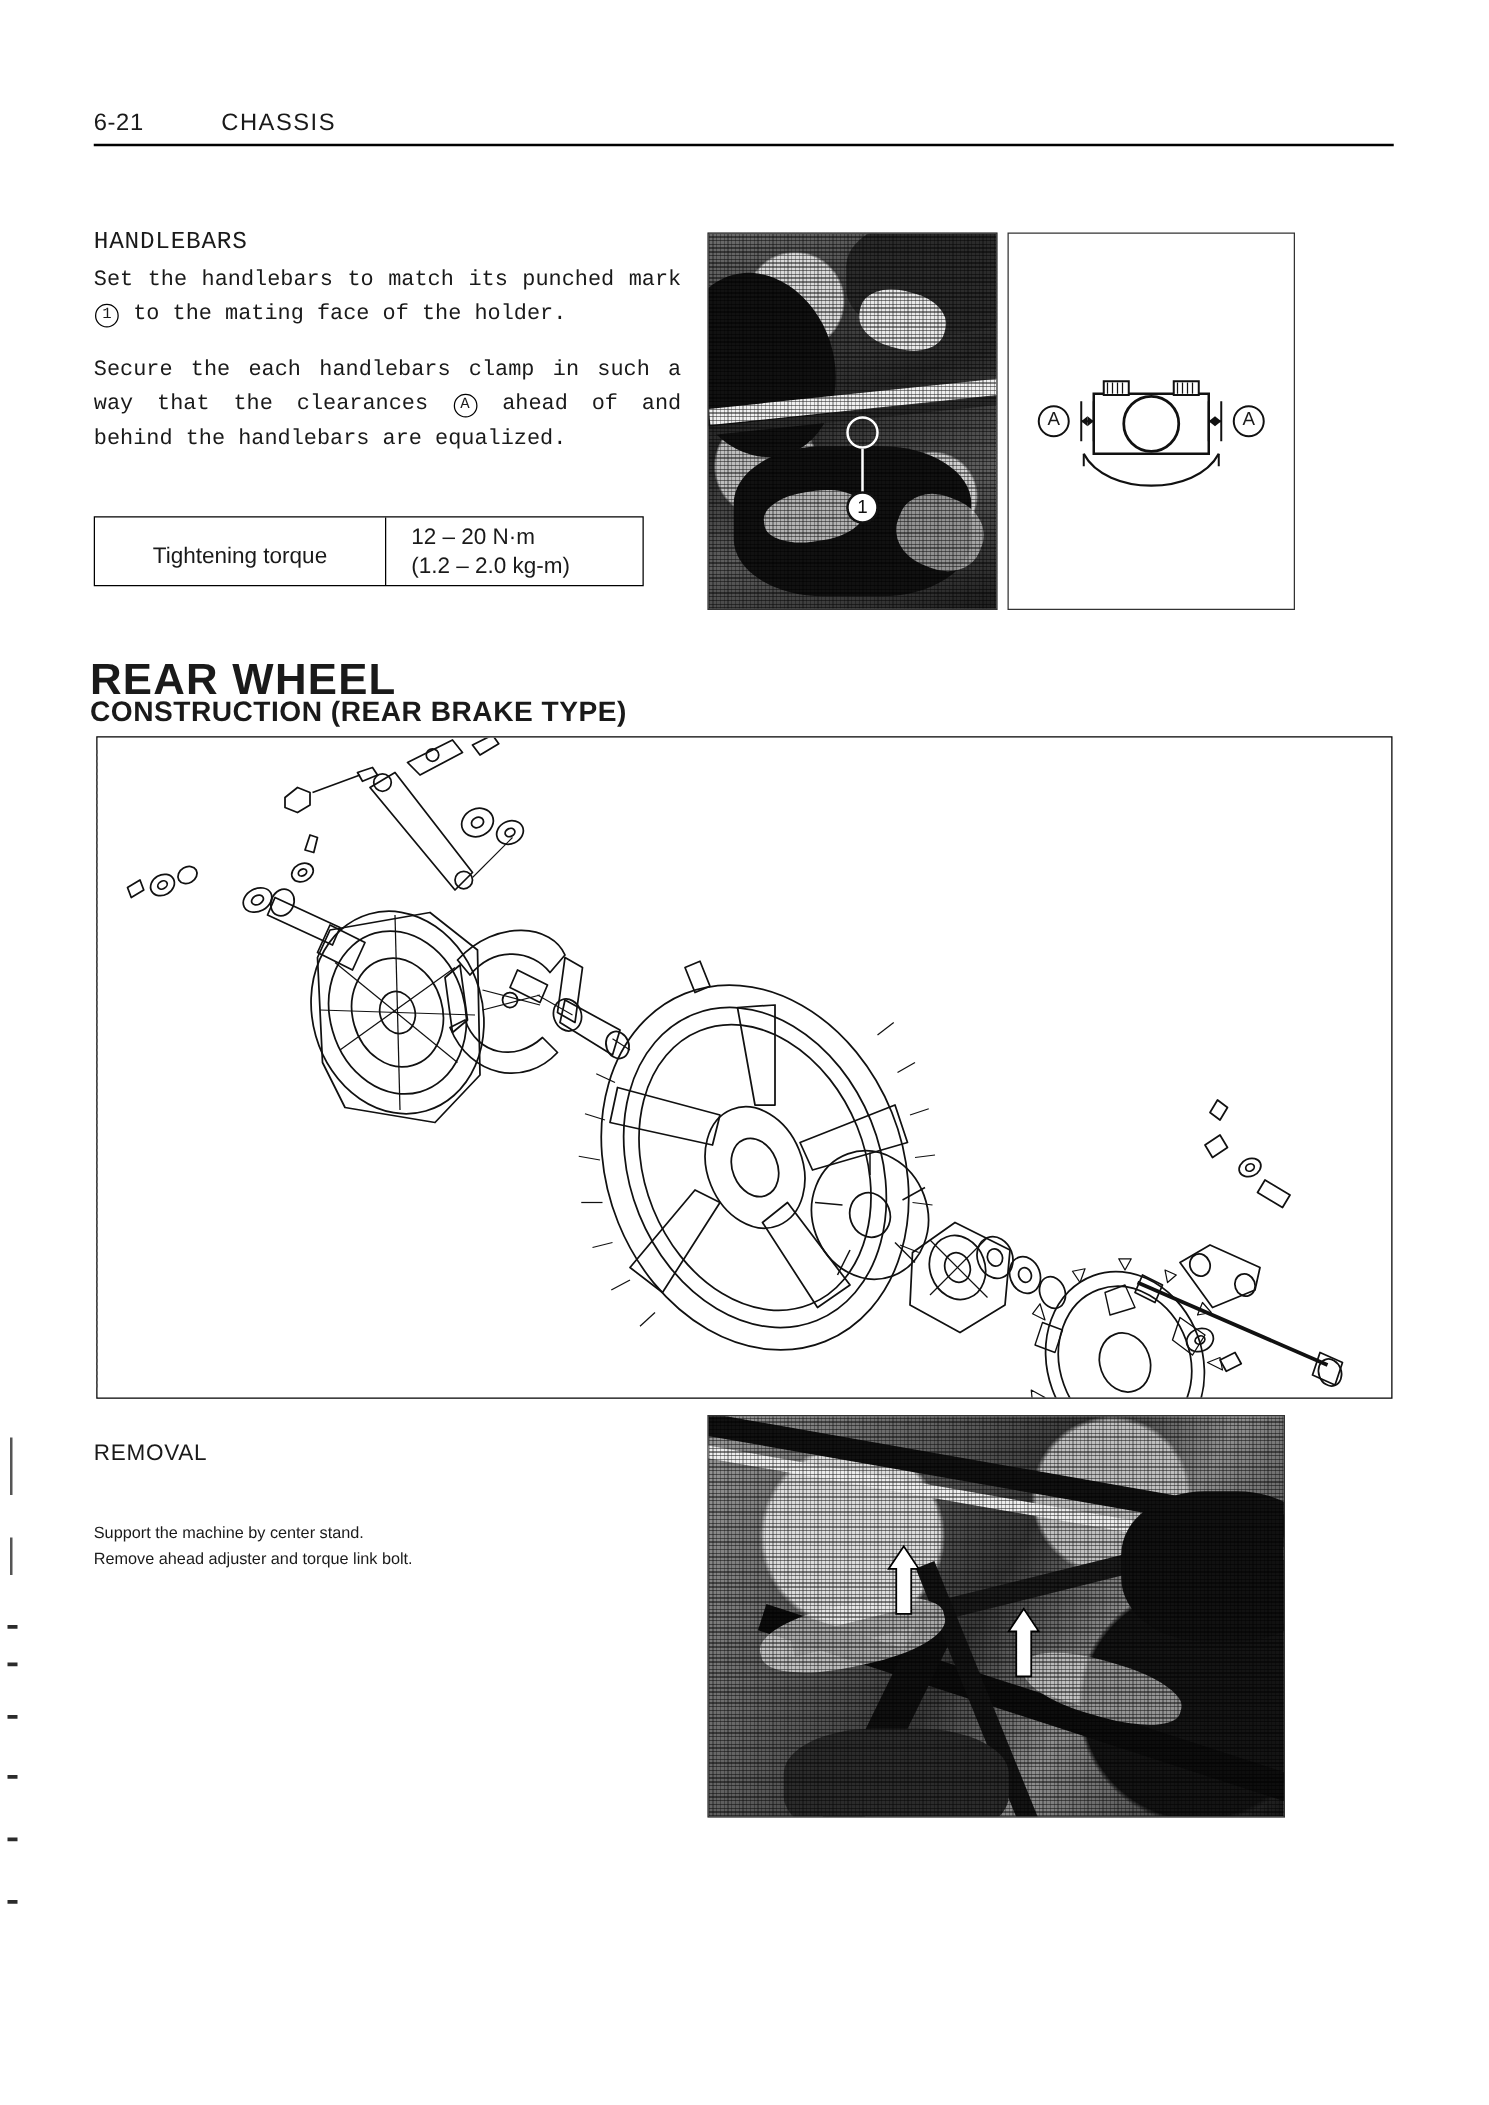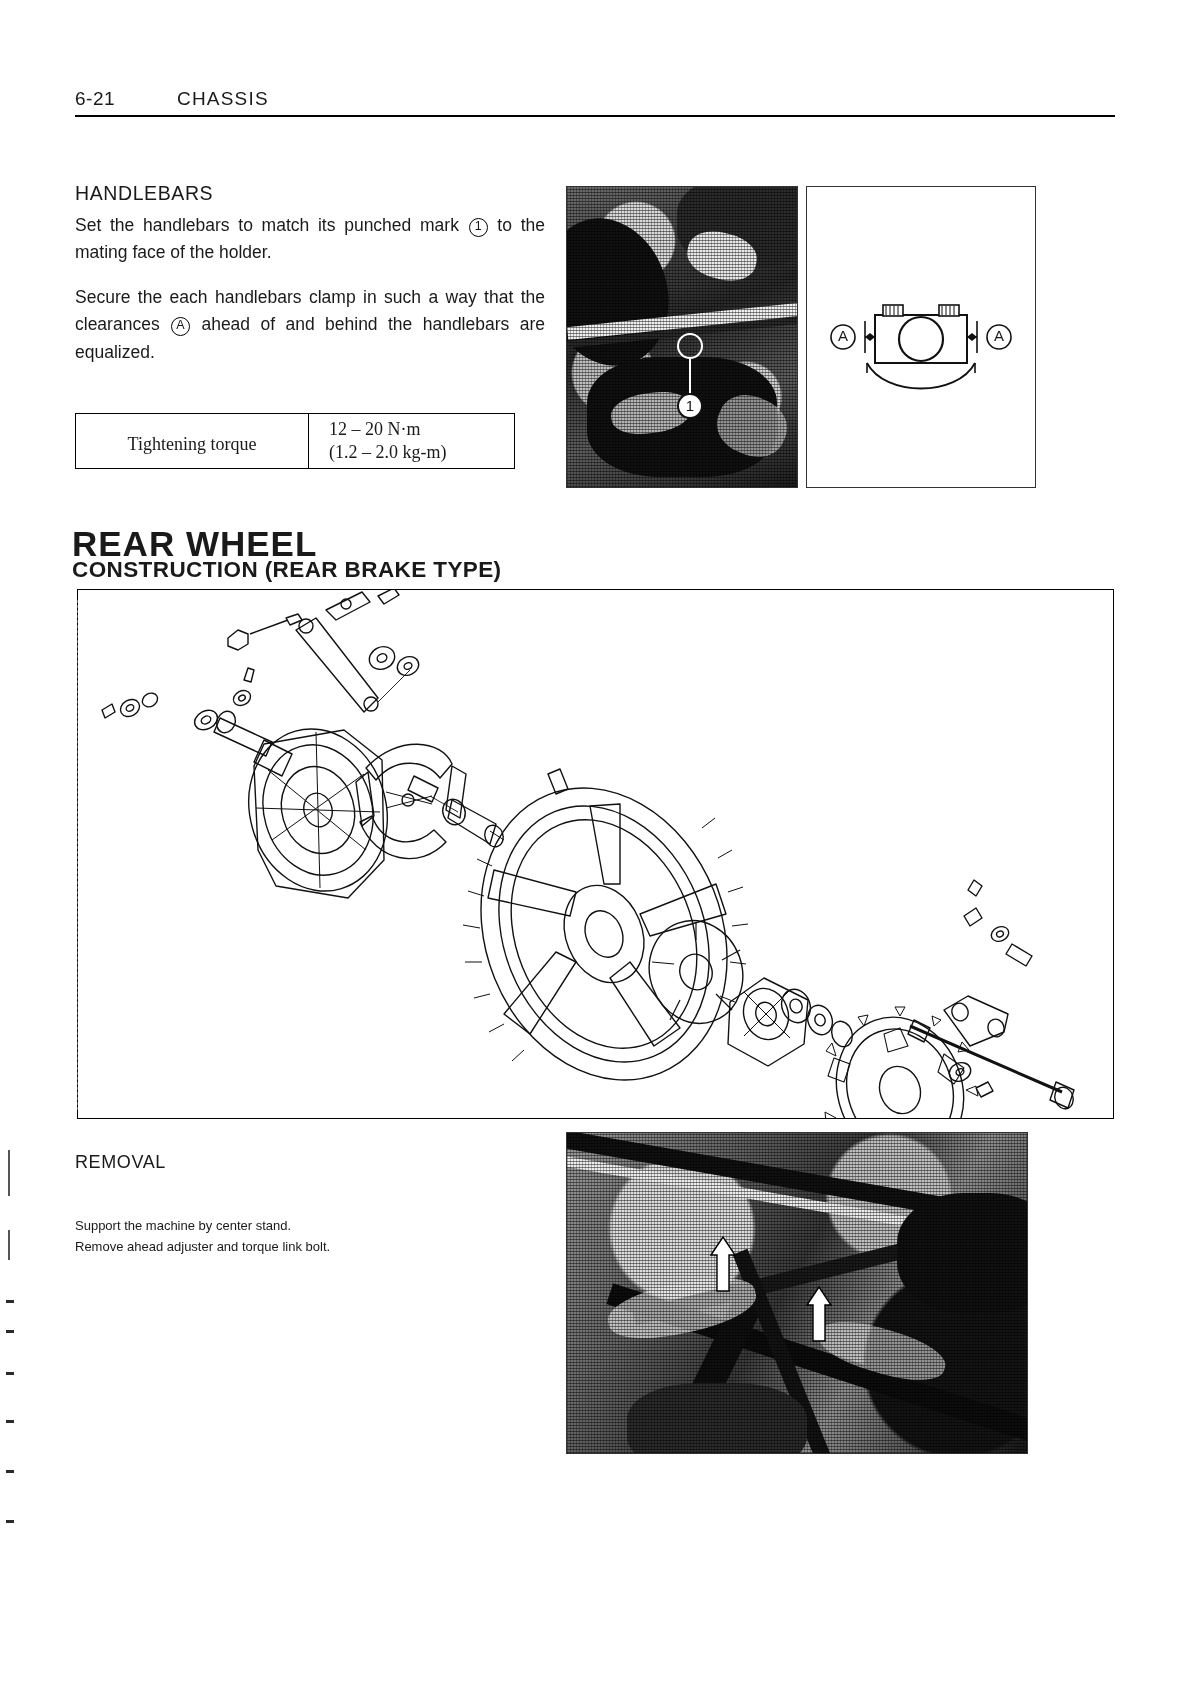--- a/index.html
+++ b/index.html
@@ -37,20 +37,21 @@
     border-top: 2.2px solid #000;
     width: 100%;
   }
 
   
   .left-col {
     position: absolute;
     left: 75px;
     top: 182px;
     width: 470px;
+    font-family: Liberation Mono, monospace;
   }
   .subhead {
     font-size: 19.5px;
     letter-spacing: 0.6px;
     margin: 0 0 7px 0;
     font-weight: 400;
   }
   .body-par {
     font-size: 17.5px;
     line-height: 1.55;
@@ -76,21 +77,20 @@
   
   .torque-table {
     position: absolute;
     left: 75px;
     top: 413px;
     width: 440px;
     border: 1.8px solid #000;
     box-sizing: border-box;
     display: flex;
     height: 56px;
-    font-family: Liberation Serif, serif;
   }
   .torque-label {
     flex: 0 0 232px;
     display: flex;
     align-items: center;
     justify-content: center;
     font-size: 18px;
     border-right: 1.6px solid #000;
     padding-top: 6px;
   }

